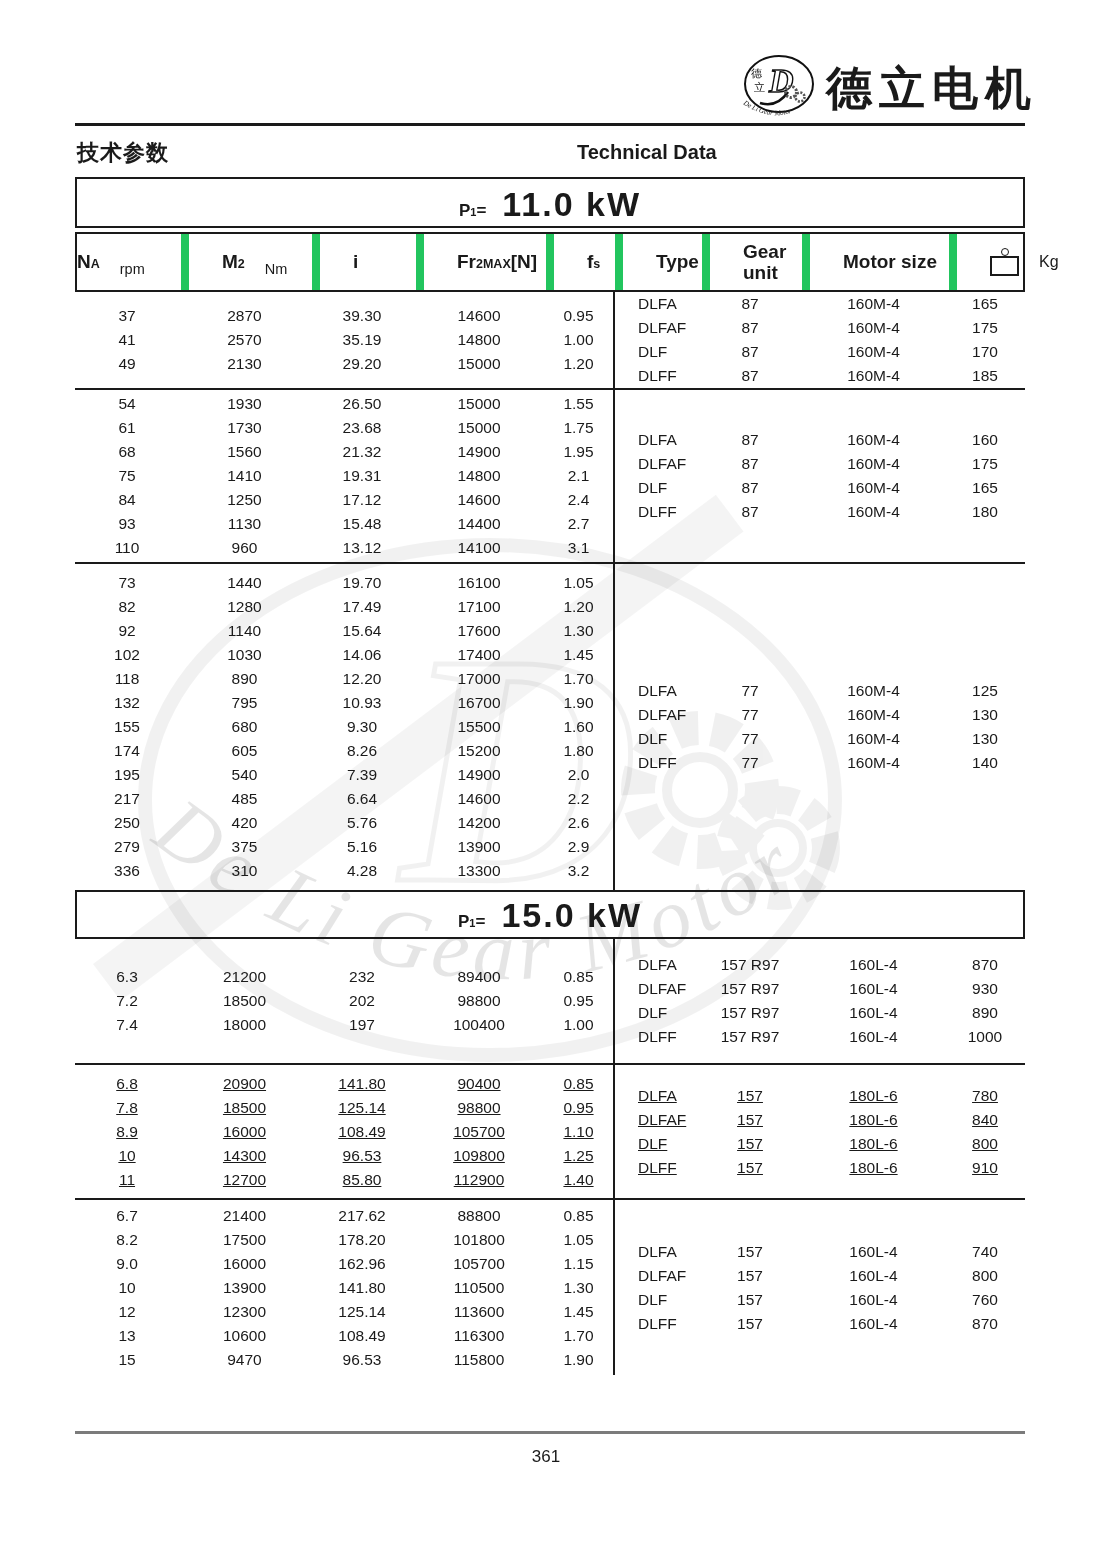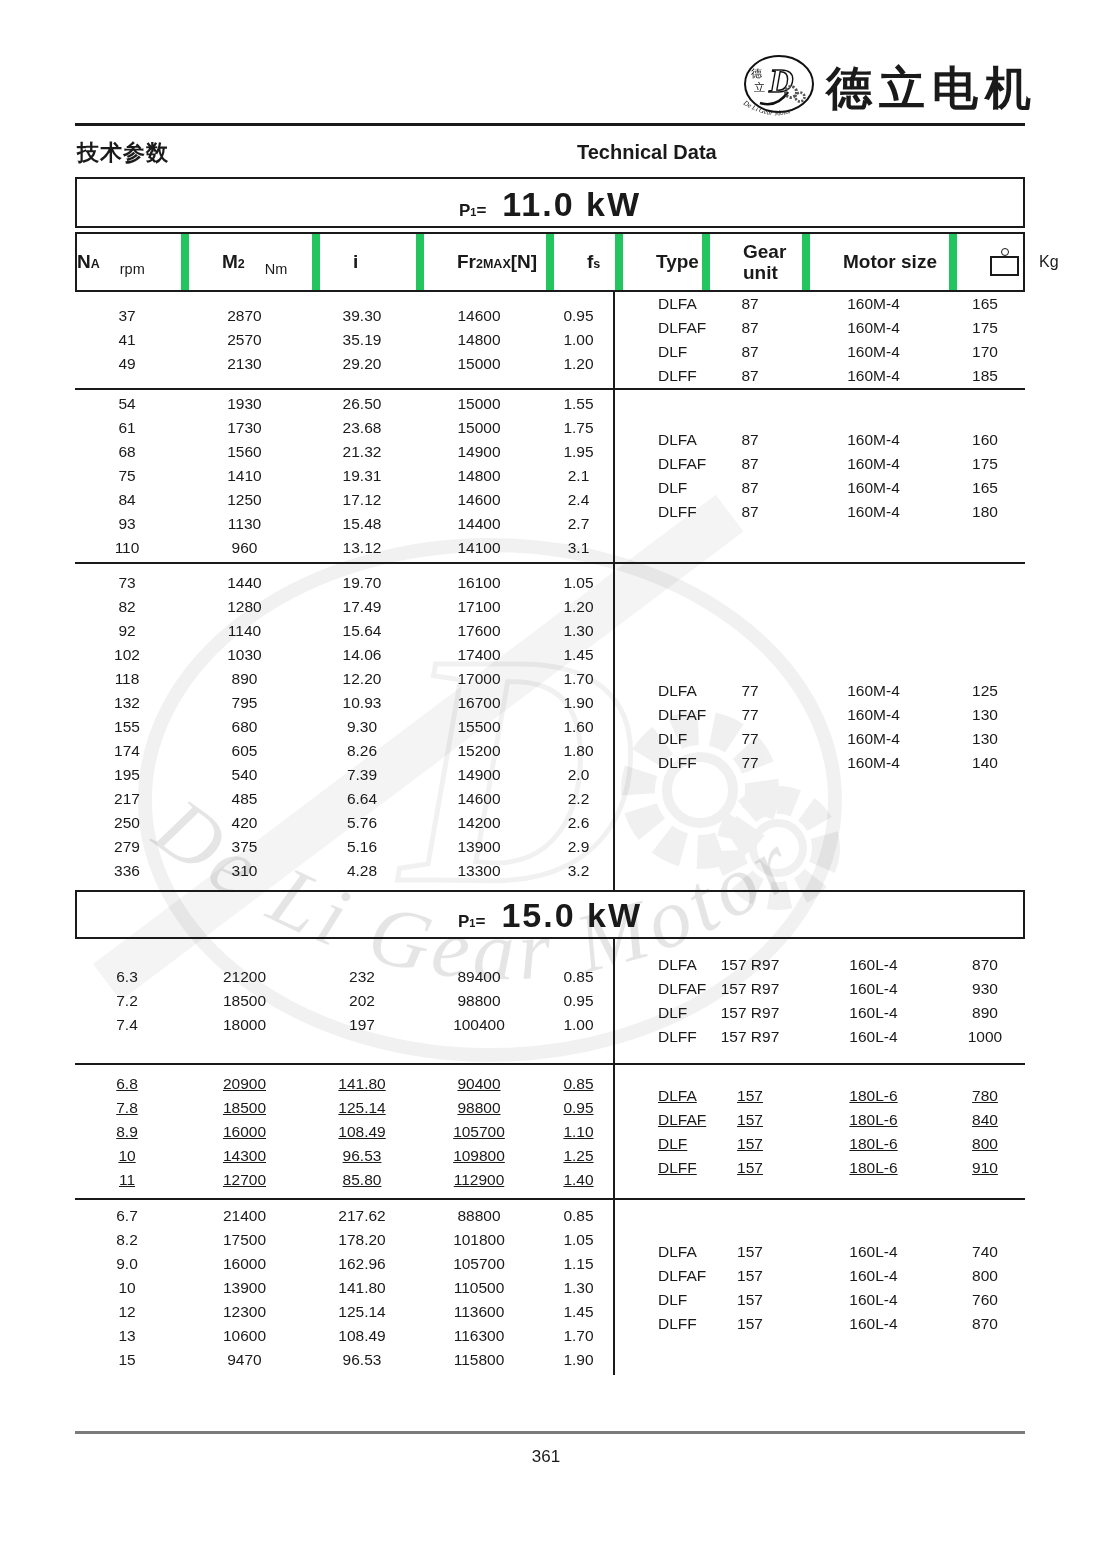--- a/index.html
+++ b/index.html
@@ -41,21 +41,21 @@
 
   
   .tbody{position:absolute;left:75px;top:292px;width:950px;box-sizing:border-box;}
   .block{display:flex;width:100%;box-sizing:border-box;}
   .sec-blocks .block + .block{border-top:2px solid #1a1a1a;}
   .left-rows{width:538px;display:flex;flex-direction:column;justify-content:center;}
   .right-rows{flex:1;border-left:2px solid #1a1a1a;display:flex;flex-direction:column;justify-content:center;}
   .lrow{display:grid;grid-template-columns:104px 131px 104px 130px 69px;height:24px;line-height:24px;font-size:15.5px;}
   .lcell{text-align:center;}
   .rrow{display:grid;grid-template-columns:85px 100px 147px 76px;height:24px;line-height:24px;font-size:15.5px;}
-  .rc0{text-align:left;padding-left:43px;}
+  .rc0{text-align:left;padding-left:23px;}
   .rc1,.rc2,.rc3{text-align:center;}
   #sec-blocks-0 .block:nth-child(1){height:96px;}
   #sec-blocks-0 .block:nth-child(2){height:174px;}
   #sec-blocks-0 .block:nth-child(3){height:328px;}
   #sec-blocks-1 .block:nth-child(1){height:124px;}
   #sec-blocks-1 .block:nth-child(2){height:135px;text-decoration:underline;}
   #sec-blocks-1 .block:nth-child(3){height:177px;}
 
   
   .footer-rule{position:absolute;left:75px;top:1431px;width:950px;height:3px;background:#7b7b7b;}

